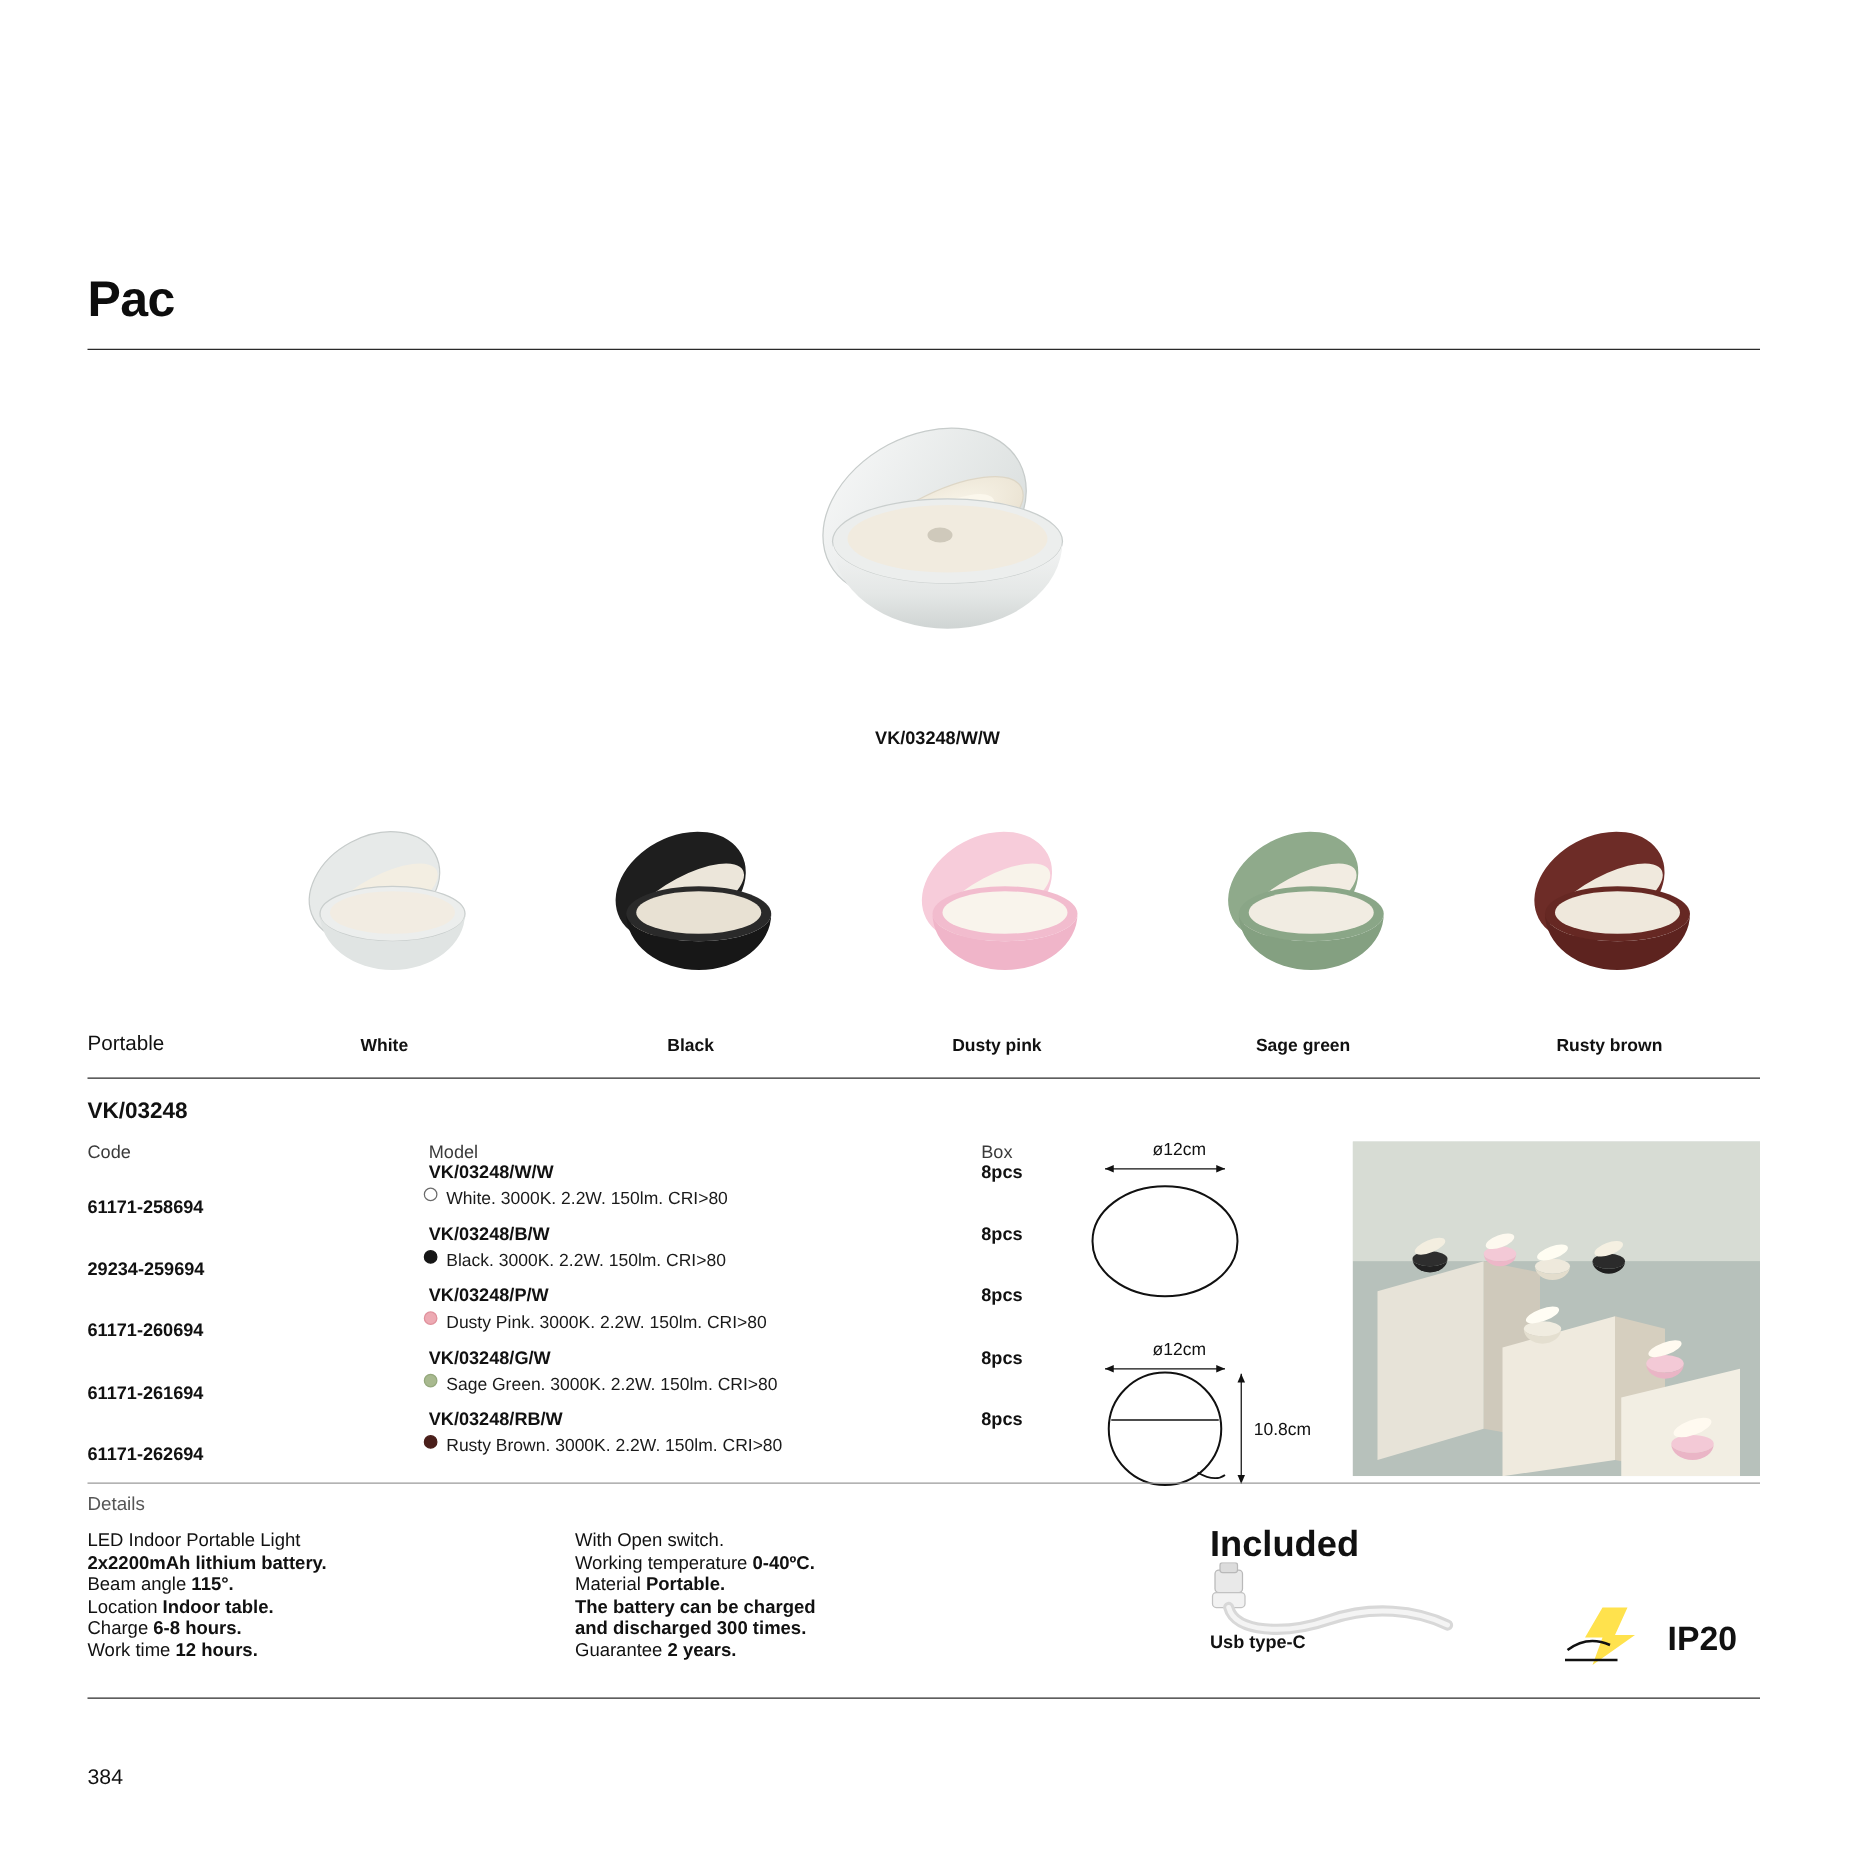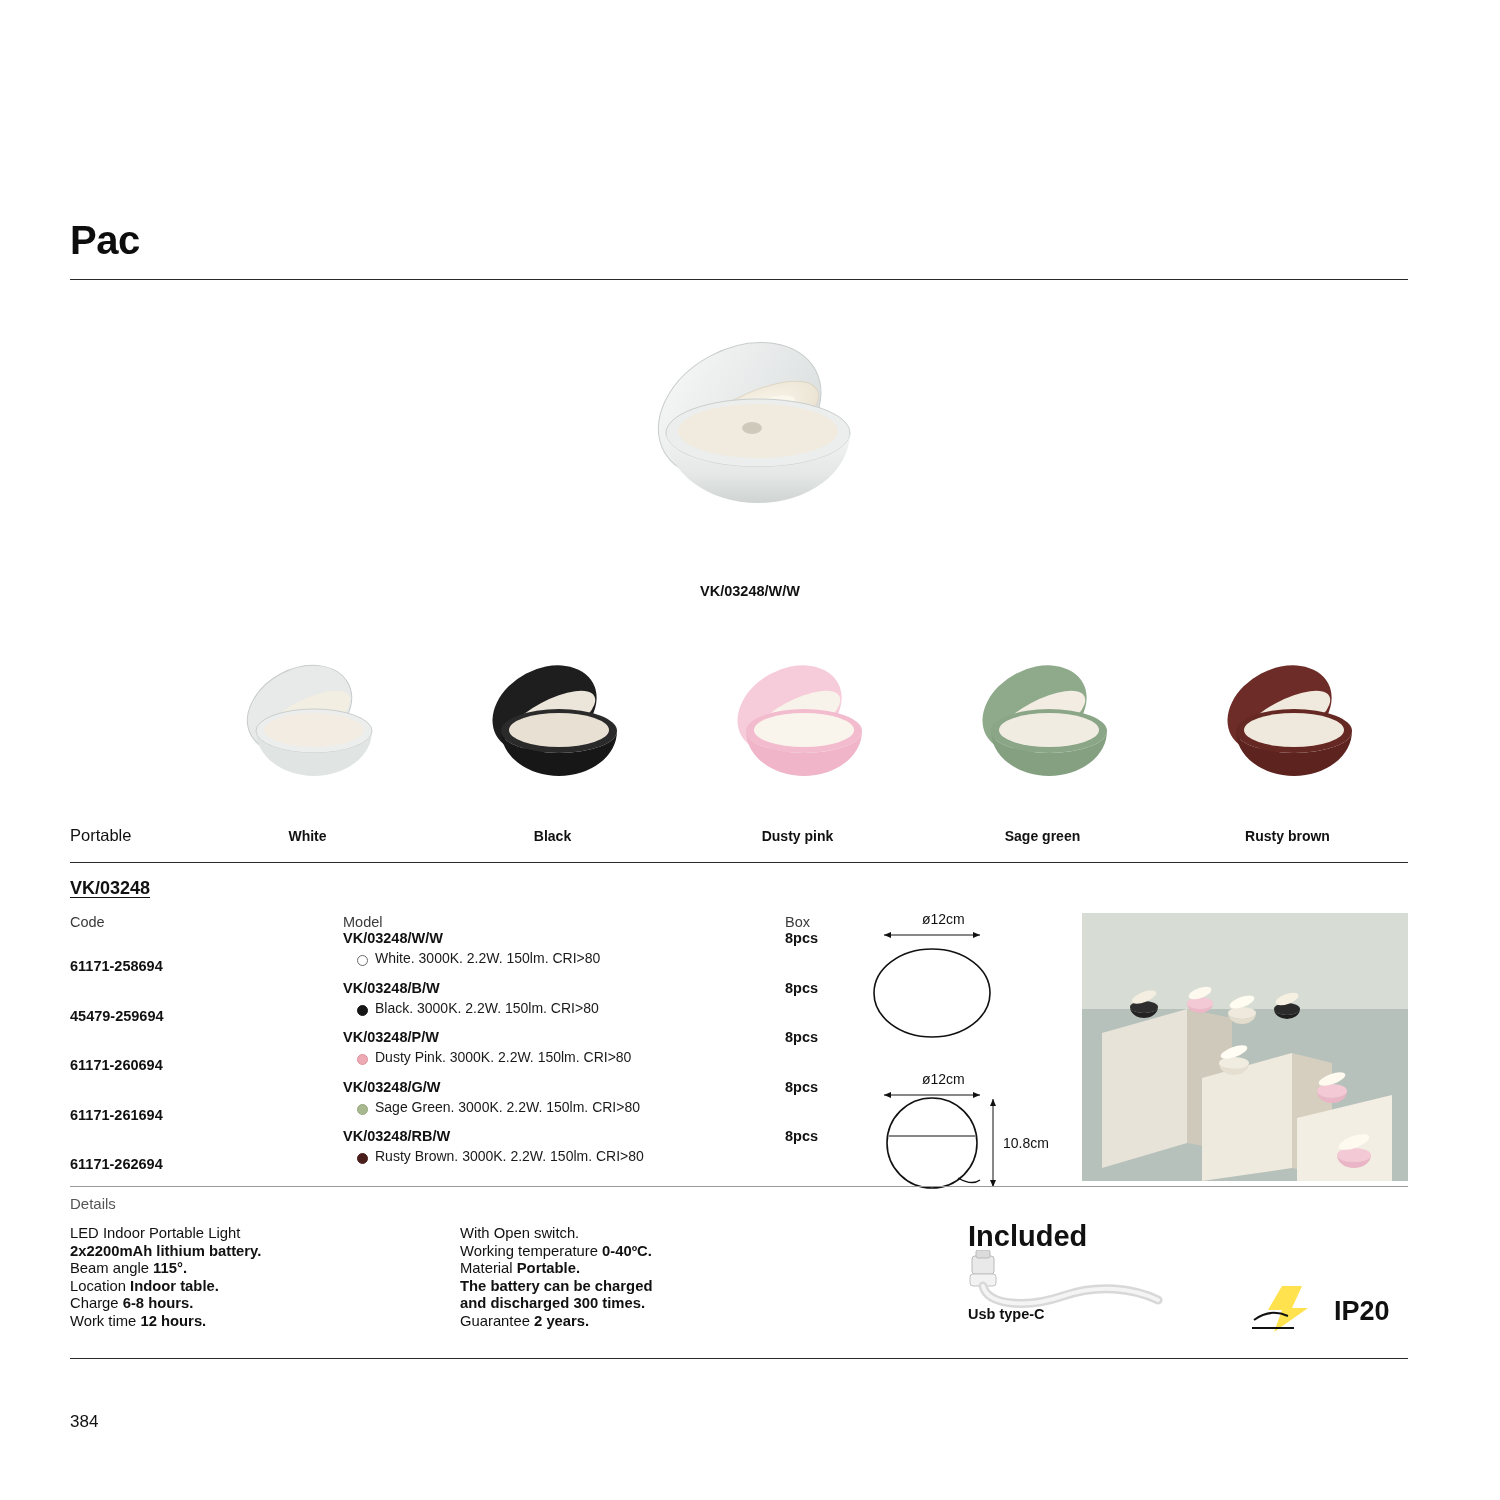--- a/index.html
+++ b/index.html
@@ -93,21 +93,20 @@
     background: #2a2a2a;
   }
 
   
   .sku {
     position: absolute;
     left: 70px; top: 878px;
     font-size: 18px;
     font-weight: 700;
     color: #111;
-    text-decoration: underline;
     text-underline-offset: 3px;
   }
 
   .table-head {
     position: absolute;
     top: 914px; left: 0; width: 100%;
     font-size: 14.5px;
     color: #3a3a3a;
   }
   .th-code { position: absolute; left: 70px; }
@@ -118,23 +117,23 @@
   .row { position: relative; height: 49.5px; }
   .r-code {
     position: absolute; left: 70px; top: 0;
     font-size: 14.5px; font-weight: 700; color: #111; margin-top: 28px;
   }
   .r-model {
     position: absolute; left: 343px; top: 0;
     font-size: 14.5px; font-weight: 700; color: #111;
   }
   .r-desc {
-    position: absolute; left: 357px; top: 20px;
+    position: absolute; left: 339px; top: 20px;
     font-size: 14px; color: #1a1a1a;
-    display: flex; align-items: flex-end;
+    display: flex; align-items: flex-start;
   }
   .swatch {
     display: inline-block;
     width: 11px; height: 11px;
     border-radius: 50%;
     margin-right: 7px;
     border: 1px solid #6a6a6a;
     flex: none;
   }
   .r-box {
@@ -355,21 +354,21 @@
     <div class="row">
       <span class="r-code">61171-258694</span>
       <span class="r-model">VK/03248/W/W</span>
       <span class="r-desc">
         <i class="swatch" style="background:#ffffff"></i>
         <span>White. 3000K. 2.2W. 150lm. CRI&gt;80</span>
       </span>
       <span class="r-box">8pcs</span>
     </div>
     <div class="row">
-      <span class="r-code">45479-259694</span>
+      <span class="r-code">29234-259694</span>
       <span class="r-model">VK/03248/B/W</span>
       <span class="r-desc">
         <i class="swatch" style="background:#161616;border-color:#161616"></i>
         <span>Black. 3000K. 2.2W. 150lm. CRI&gt;80</span>
       </span>
       <span class="r-box">8pcs</span>
     </div>
     <div class="row">
       <span class="r-code">61171-260694</span>
       <span class="r-model">VK/03248/P/W</span>

